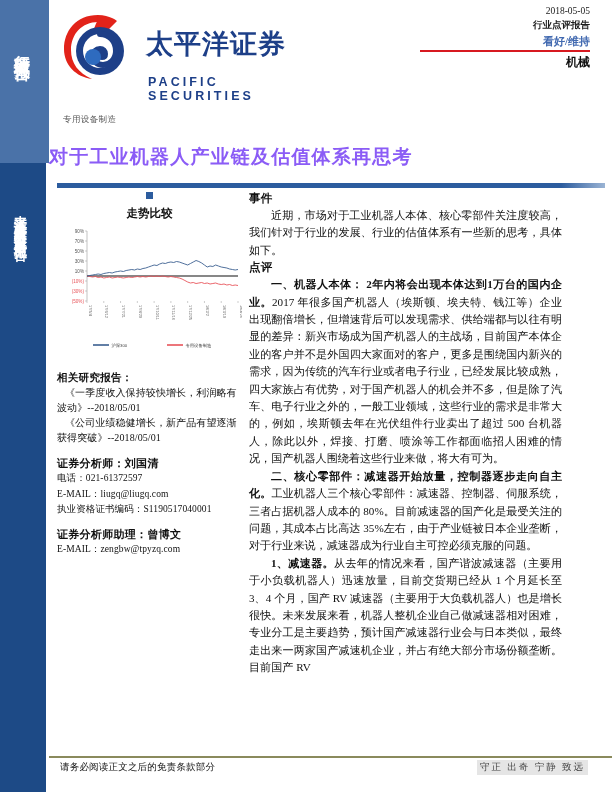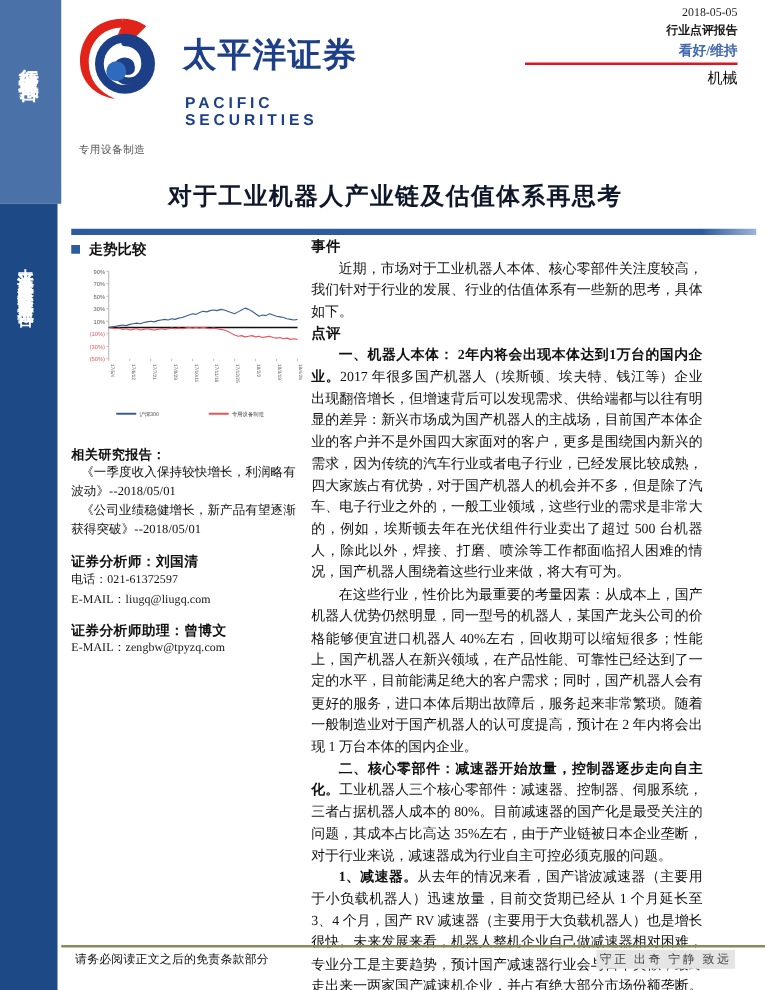--- a/index.html
+++ b/index.html
@@ -58,49 +58,49 @@
 
   .meta{
     position:absolute;right:22px;top:4px;width:170px;
     text-align:right;
     font-family:"Liberation Serif","DejaVu Serif",serif;
   }
   .meta .m-date{font-size:9.5px;color:#1a1a1a;line-height:14px;}
   .meta .m-type{font-size:9.5px;color:#1a1a1a;line-height:15px;font-weight:bold;}
   .meta .m-rate{font-size:11px;color:#4169b0;line-height:16px;font-weight:bold;}
   .meta .m-rule{height:2.4px;background:#d71920;margin:1px 0 2px 0;}
-  .meta .m-ind{font-size:12px;color:#111;line-height:16px;font-weight:normal;}
+  .meta .m-ind{font-size:12px;color:#111;line-height:16px;font-weight:bold;}
 
   .subsector{
     position:absolute;left:63px;top:114px;
     font-size:8.5px;color:#555;letter-spacing:.4px;
   }
 
   
   .doc-title{
     position:absolute;left:49px;top:144px;width:449px;
-    text-align:right;
-    font-size:19px;font-weight:bold;color:#0f172a;
+    text-align:left;
+    font-size:19px;font-weight:bold;color:#8b5cf6;
     letter-spacing:1.2px;
     font-family:"Liberation Serif","DejaVu Serif",serif;
   }
 
   
   .hr-blue{
     position:absolute;left:57px;top:183px;width:548px;height:5px;
     background:linear-gradient(to right,#2c5c9e 0%,#2c5c9e 92%,#9bb4d4 100%);
   }
 
   
   .col-left{position:absolute;left:57px;top:192px;width:185px;}
   .col-right{position:absolute;left:249px;top:190px;width:313px;}
 
   .sec-head{
     display:flex;align-items:center;gap:7px;
-    font-size:11.5px;font-weight:bold;color:#111;margin-bottom:4px;
+    font-size:11.5px;font-weight:bold;color:#111;margin-bottom:4px;flex-direction:column;
   }
   .sec-bullet{width:7px;height:7px;background:#2c5c9e;display:inline-block;}
 
   
   .chart-box{position:relative;width:185px;height:132px;margin-top:4px;}
   .chart-svg{display:block;}
 
   
   .rr-title{font-size:10.5px;font-weight:bold;color:#111;margin-top:14px;letter-spacing:.3px;}
   .rr-item{font-size:10px;color:#111;line-height:15px;text-indent:8px;letter-spacing:.1px;}
@@ -233,35 +233,37 @@
     <div class="rr-item">《一季度收入保持较快增长，利润略有波动》--2018/05/01</div>
     <div class="rr-item">《公司业绩稳健增长，新产品有望逐渐获得突破》--2018/05/01</div>
 
     <div class="an-title">证券分析师：刘国清</div>
     <div class="an-line">
       <span>电话：</span><span>021-61372597</span>
     </div>
     <div class="an-line">
       <span>E-MAIL：</span><span>liugq@liugq.com</span>
     </div>
+    <div class="an-line">
+      <span>执业资格证书编码：</span><span>S1190517040001</span>
+    </div>
     <div class="an-title2">证券分析师助理：曾博文</div>
     <div class="an-line">
       <span>E-MAIL：</span><span>zengbw@tpyzq.com</span>
     </div>
   </div>
 
   <div class="col-right">
     <div class="b-head">事件</div>
     <div class="b-para b-indent">近期，市场对于工业机器人本体、核心零部件关注度较高，我们针对于行业的发展、行业的估值体系有一些新的思考，具体如下。</div>
 
     <div class="b-head">点评</div>
 
     <div class="b-para b-indent"><span class="b-strong">一、机器人本体： 2年内将会出现本体达到1万台的国内企业。</span><span>2017 年很多国产机器人（埃斯顿、埃夫特、钱江等）企业出现翻倍增长，但增速背后可以发现需求、供给端都与以往有明显的差异：新兴市场成为国产机器人的主战场，目前国产本体企业的客户并不是外国四大家面对的客户，更多是围绕国内新兴的需求，因为传统的汽车行业或者电子行业，已经发展比较成熟，四大家族占有优势，对于国产机器人的机会并不多，但是除了汽车、电子行业之外的，一般工业领域，这些行业的需求是非常大的，例如，埃斯顿去年在光伏组件行业卖出了超过 500 台机器人，除此以外，焊接、打磨、喷涂等工作都面临招人困难的情况，国产机器人围绕着这些行业来做，将大有可为。</span></div>
 
-    <div class="b-para b-indent">在这些行业，性价比为最重要的考量因素：从成本上，国产机器人优势仍然明显，同一型号的机器人，某国产龙头公司的价格能够便宜进口机器人 40%左右，回收期可以缩短很多；性能上，国产机器人在新兴领域，在产品性能、可靠性已经达到了一定的水平，目前能满足绝大的客户需求；同时，国产机器人会有更好的服务，进口本体后期出故障后，服务起来非常繁琐。随着一般制造业对于国产机器人的认可度提高，预计在 2 年内将会出现 1 万台本体的国内企业。</div>
 
     <div class="b-para b-indent"><span class="b-strong">二、核心零部件：减速器开始放量，控制器逐步走向自主化。</span><span>工业机器人三个核心零部件：减速器、控制器、伺服系统，三者占据机器人成本的 80%。目前减速器的国产化是最受关注的问题，其成本占比高达 35%左右，由于产业链被日本企业垄断，对于行业来说，减速器成为行业自主可控必须克服的问题。</span></div>
 
     <div class="b-para b-indent"><span class="b-strong">1、减速器。</span><span>从去年的情况来看，国产谐波减速器（主要用于小负载机器人）迅速放量，目前交货期已经从 1 个月延长至 3、4 个月，国产 RV 减速器（主要用于大负载机器人）也是增长很快。未来发展来看，机器人整机企业自己做减速器相对困难，专业分工是主要趋势，预计国产减速器行业会与日本类似，最终走出来一两家国产减速机企业，并占有绝大部分市场份额垄断。目前国产 RV</span></div>
   </div>
 
   <div class="ft-rule"></div>
   <div class="ft-left">请务必阅读正文之后的免责条款部分</div>
   <div class="ft-right">守正 出奇 宁静 致远</div>
 

